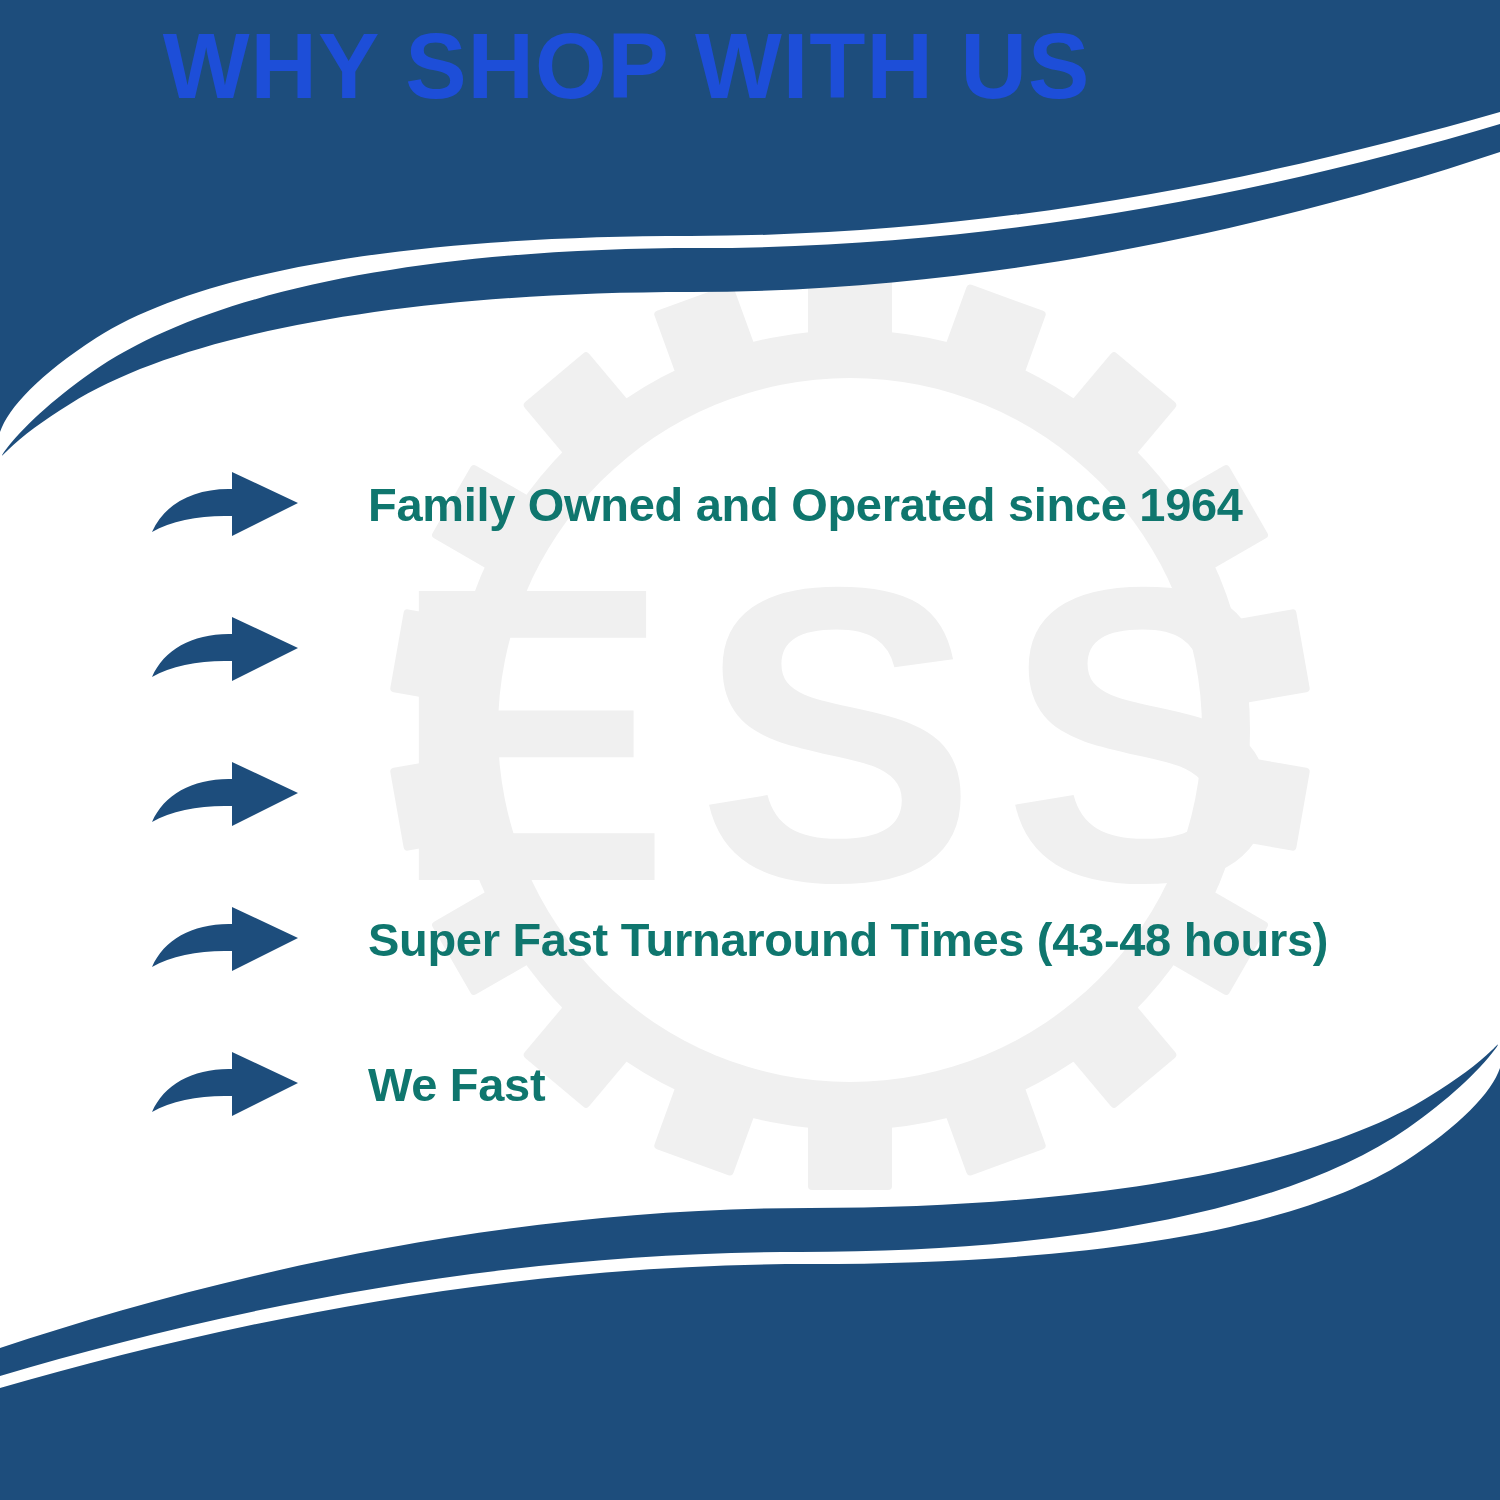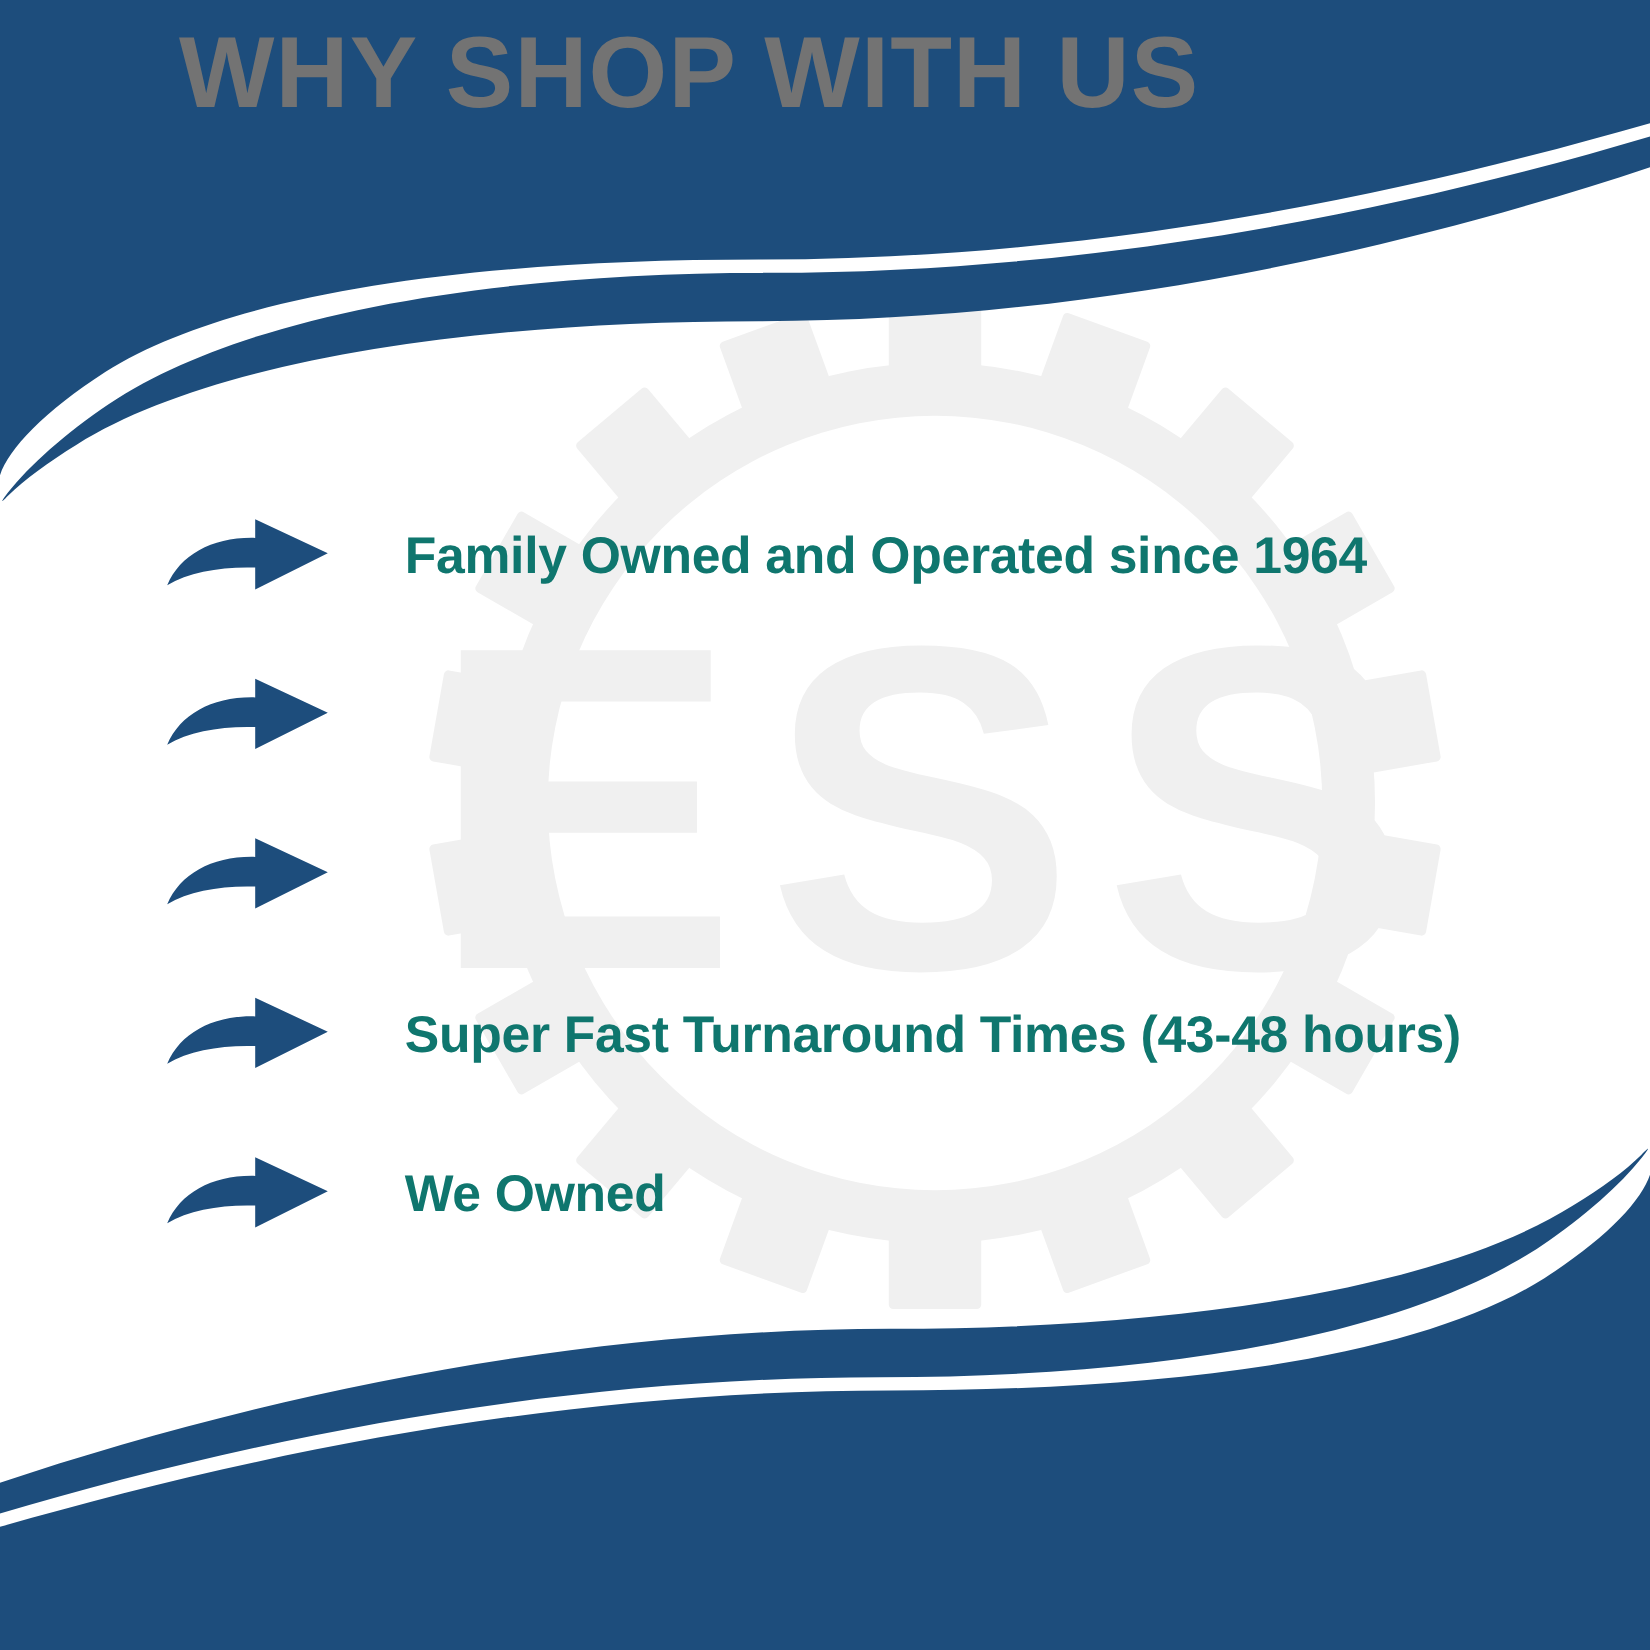--- a/index.html
+++ b/index.html
@@ -37,21 +37,21 @@
     pointer-events: none;
   }
 
   
   .title {
     position: absolute;
     left: 0;
     top: 18px;
     width: 1253px;
     text-align: center;
-    color: #737373;
+    color: #1d4ed8;
     font-family: "Liberation Sans", sans-serif;
     font-weight: 700;
     font-size: 92px;
     letter-spacing: 1px;
     line-height: 1.05;
     white-space: nowrap;
   }
 
   
   .features {
@@ -180,17 +180,17 @@
       <svg class="arrow-icon" viewBox="0 0 150 70" aria-hidden="true">
         <path fill="#1d4d7c" d="M2,62 C14,34 44,18 82,19 L82,2 L148,33 L82,66 L82,46 C52,45 22,50 2,62 Z"></path>
       </svg>
       <div class="feature-label">Super Fast Turnaround Times (43-48 hours)</div>
     </div>
 
     <div class="feature-row">
       <svg class="arrow-icon" viewBox="0 0 150 70" aria-hidden="true">
         <path fill="#1d4d7c" d="M2,62 C14,34 44,18 82,19 L82,2 L148,33 L82,66 L82,46 C52,45 22,50 2,62 Z"></path>
       </svg>
-      <div class="feature-label">We Owned</div>
+      <div class="feature-label">We Fast</div>
     </div>
 
   </div>
 </div>
 
 </body></html>

